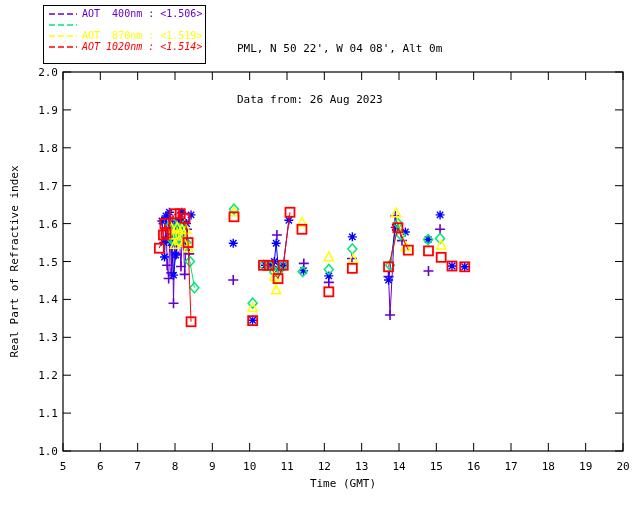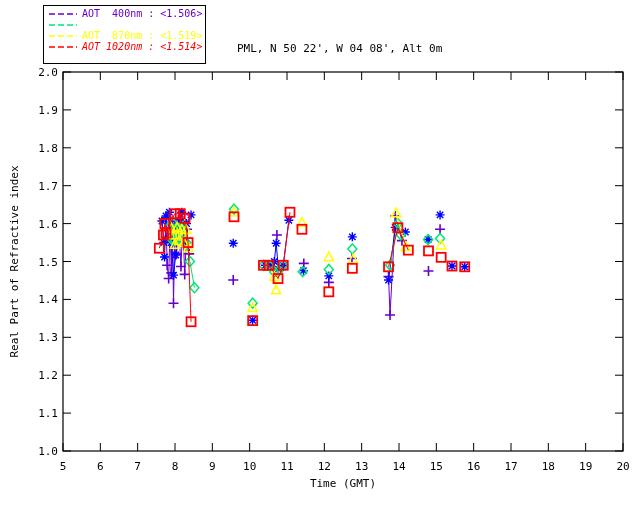--- a/index.html
+++ b/index.html
@@ -40,20 +40,21 @@
     <div class="legend-row">
       <svg class="legend-dash" viewBox="0 0 30 10">
           <line class="dash-line" x1="1" y1="5" x2="29" y2="5" stroke-dasharray="6 3" stroke-width="1.4" stroke="#FF0000"></line>
         </svg>
       <span class="legend-label" style="color: rgb(255, 0, 0); font-style: italic;">AOT 1020nm : &lt;1.514&gt;</span>
     </div>
   </div>
 
   <div id="header">
     <div>PML, N 50 22', W 04 08', Alt 0m</div>
+    <div>Data from: 26 Aug 2023</div>
   </div>
 
   <svg id="plot-svg" width="640" height="512">
       <rect x="63" y="72" width="560" height="379" fill="none" stroke="#000" stroke-width="1.2"></rect>
       <g>
         <line x1="63" y1="451" x2="63" y2="443" stroke="#000"></line>
         <line x1="63" y1="72" x2="63" y2="80" stroke="#000"></line>
         <text x="63" y="470" text-anchor="middle">5</text>
         <line x1="100.33333333333334" y1="451" x2="100.33333333333334" y2="443" stroke="#000"></line>
         <line x1="100.33333333333334" y1="72" x2="100.33333333333334" y2="80" stroke="#000"></line>

